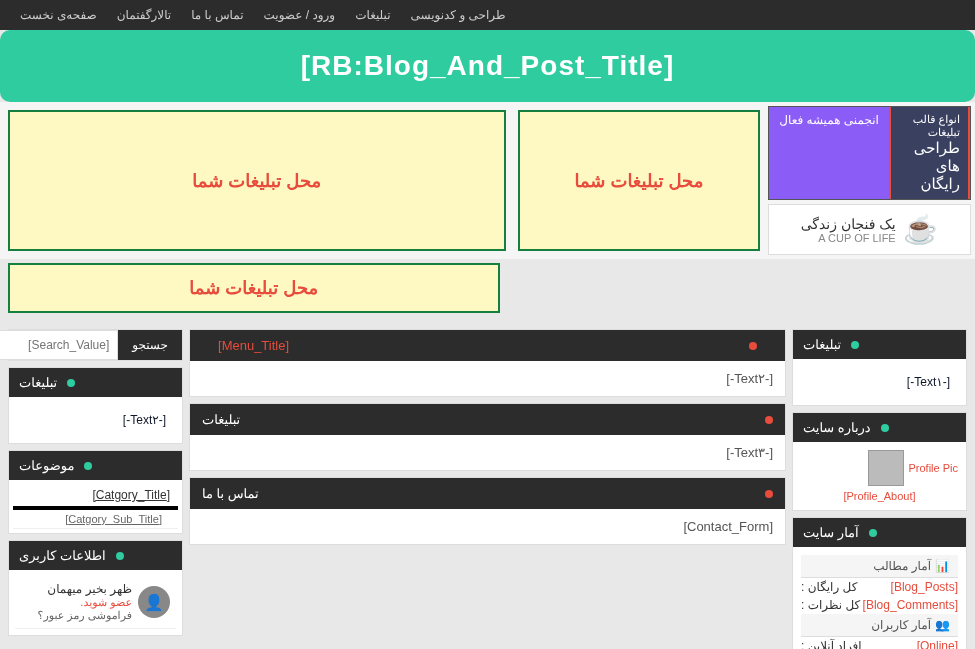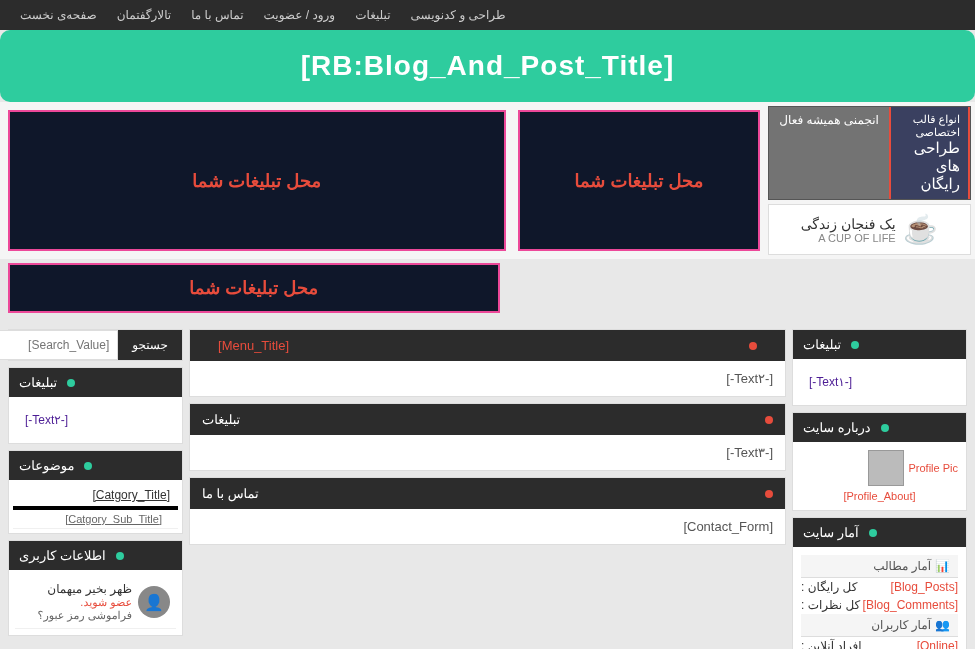--- a/index.html
+++ b/index.html
@@ -32,27 +32,27 @@
       border-radius: 10px;
     }
     .header-banner h1 {
       color: #fff;
       font-size: 28px;
       font-weight: bold;
       letter-spacing: 1px;
     }
     .ad-block {
       flex: 1;
-      background: #0f172a;
+      background: #fef9c3;
       color: #e74c3c;
       text-align: center;
       padding: 18px;
       font-size: 18px;
       font-weight: bold;
-      border: 2px solid #ec4899;
+      border: 2px solid #15803d;
       margin: 4px;
     }
     .ad-cup {
       background: #fff;
       border: 1px solid #ddd;
       padding: 8px 16px;
       text-align: center;
       flex: 2;
       display: flex;
       align-items: center;
@@ -220,22 +220,22 @@
     .cat-item-sub {
       padding: 3px 16px;
       border-bottom: 1px solid #f0f0f0;
       color: #666;
       font-size: 11px;
       display: block;
     }
 
     
     .widget-text {
-      color: #4c1d95;
-      text-align: left;
+      color: #0f172a;
+      text-align: right;
       padding: 8px;
       font-size: 12px;
     }
 
     .top-ads-row {
       display: flex;
       gap: 4px;
       padding: 4px;
       background: #f5f5f5;
     }
@@ -270,24 +270,24 @@
 </header>
 
 <div class="top-ads-row">
 
   <div style="flex:1; display:flex; gap:4px;">
 
     <div style="display:flex; flex-direction:column; gap:4px; flex:1;">
 
       <div style="display:flex; background:#3a4060; border:1px solid #555; flex:1;">
         <div style="background:#3a4060; color:#fff; font-size:11px; padding:6px 8px; text-align:right; flex:1; border-right: 2px solid #e74c3c;">
-          <div style="color:#fff; font-size:11px;">انواع قالب اختصاصی</div>
+          <div style="color:#fff; font-size:11px;">انواع قالب تبلیغات</div>
           <div style="color:#fff; font-size:15px;">طراحی های رایگان</div>
         </div>
-        <div style="background:#737373; color:#fff; font-size:12px; padding:6px 10px; text-align:right; border-right: 2px solid #e74c3c;">
+        <div style="background:#8b5cf6; color:#fff; font-size:12px; padding:6px 10px; text-align:right; border-right: 2px solid #e74c3c;">
           <div>انجمنی همیشه فعال</div>
         </div>
       </div>
 
       <div class="ad-cup" style="flex:1; min-height:40px;">
         <div class="cup-icon">☕</div>
         <div class="cup-text">
           <div style="font-size:14px; color:#333;">یک فنجان زندگی</div>
           <div style="font-size:11px; color:#888;">A CUP OF LIFE</div>
         </div>

